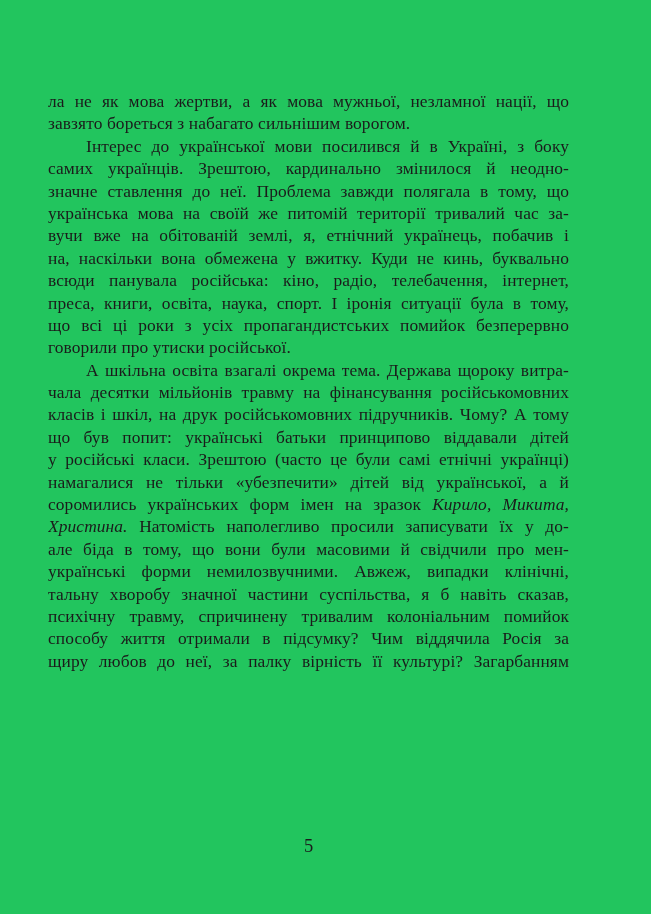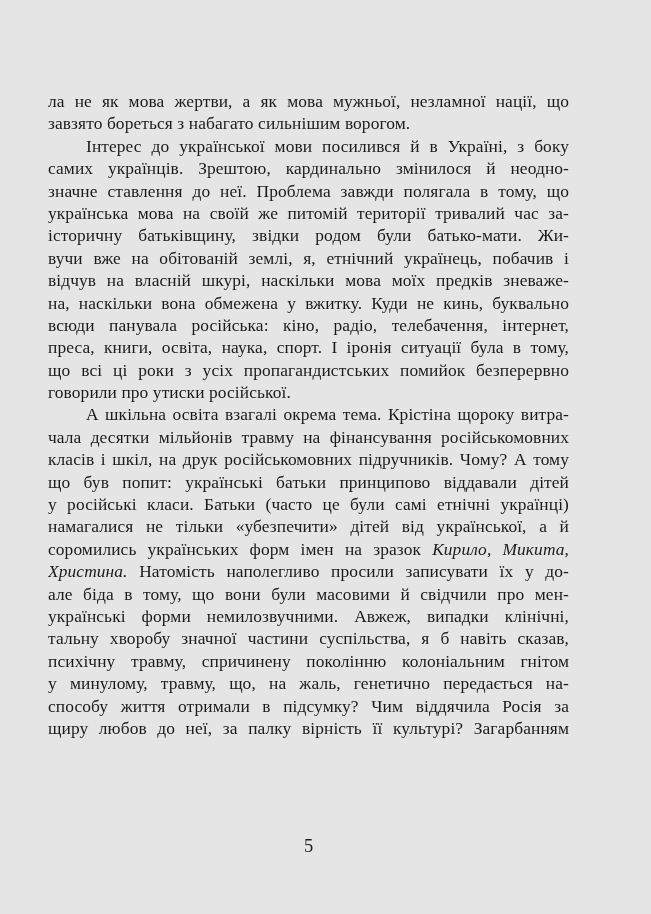--- a/index.html
+++ b/index.html
@@ -45,46 +45,43 @@
     left: 48px;
     width: 521px;
     text-align: center;
     font-size: 18.5px;
     line-height: 24px;
   }
 </style>
 </head>
 <body>
 
-<div class="page" style="background: #e5e5e5; color: rgb(27, 27, 27);">
+<div class="page" style="background: #22c55e; color: rgb(27, 27, 27);">
   <div class="text-block" id="text-block">
       <div class="line"><span>ла не як мова жертви, а як мова мужньої, незламної нації, що</span></div>
       <div class="line left"><span>завзято бореться з набагато сильнішим ворогом.</span></div>
       <div class="line indent"><span>Інтерес до української мови посилився й в Україні, з боку</span></div>
       <div class="line"><span>самих українців. Зрештою, кардинально змінилося й неодно-</span></div>
       <div class="line"><span>значне ставлення до неї. Проблема завжди полягала в тому, що</span></div>
       <div class="line"><span>українська мова на своїй же питомій території тривалий час за-</span></div>
-      <div class="line"><span>історичну батьківщину, звідки родом були батько-мати. Жи-</span></div>
       <div class="line"><span>вучи вже на обітованій землі, я, етнічний українець, побачив і</span></div>
-      <div class="line"><span>відчув на власній шкурі, наскільки мова моїх предків зневаже-</span></div>
       <div class="line"><span>на, наскільки вона обмежена у вжитку. Куди не кинь, буквально</span></div>
       <div class="line"><span>всюди панувала російська: кіно, радіо, телебачення, інтернет,</span></div>
       <div class="line"><span>преса, книги, освіта, наука, спорт. І іронія ситуації була в тому,</span></div>
       <div class="line"><span>що всі ці роки з усіх пропагандистських помийок безперервно</span></div>
       <div class="line left"><span>говорили про утиски російської.</span></div>
-      <div class="line indent"><span>А шкільна освіта взагалі окрема тема. Крістіна щороку витра-</span></div>
+      <div class="line indent"><span>А шкільна освіта взагалі окрема тема. Держава щороку витра-</span></div>
       <div class="line"><span>чала десятки мільйонів травму на фінансування російськомовних</span></div>
       <div class="line"><span>класів і шкіл, на друк російськомовних підручників. Чому? А тому</span></div>
       <div class="line"><span>що був попит: українські батьки принципово віддавали дітей</span></div>
-      <div class="line"><span>у російські класи. Батьки (часто це були самі етнічні українці)</span></div>
+      <div class="line"><span>у російські класи. Зрештою (часто це були самі етнічні українці)</span></div>
       <div class="line"><span>намагалися не тільки «убезпечити» дітей від української, а й</span></div>
       <div class="line"><span>соромились українських форм імен на зразок </span><em>Кирило, Микита,</em></div>
       <div class="line"><em>Христина.</em><span> Натомість наполегливо просили записувати їх у до-</span></div>
       <div class="line"><span>але біда в тому, що вони були масовими й свідчили про мен-</span></div>
       <div class="line"><span>українські форми немилозвучними. Авжеж, випадки клінічні,</span></div>
       <div class="line"><span>тальну хворобу значної частини суспільства, я б навіть сказав,</span></div>
-      <div class="line"><span>психічну травму, спричинену поколінню колоніальним гнітом</span></div>
-      <div class="line"><span>у минулому, травму, що, на жаль, генетично передається на-</span></div>
+      <div class="line"><span>психічну травму, спричинену тривалим колоніальним помийок</span></div>
       <div class="line"><span>способу життя отримали в підсумку? Чим віддячила Росія за</span></div>
       <div class="line"><span>щиру любов до неї, за палку вірність її культурі? Загарбанням</span></div>
     </div>
   <div class="page-number">5</div>
 </div>
 
 </body></html>

